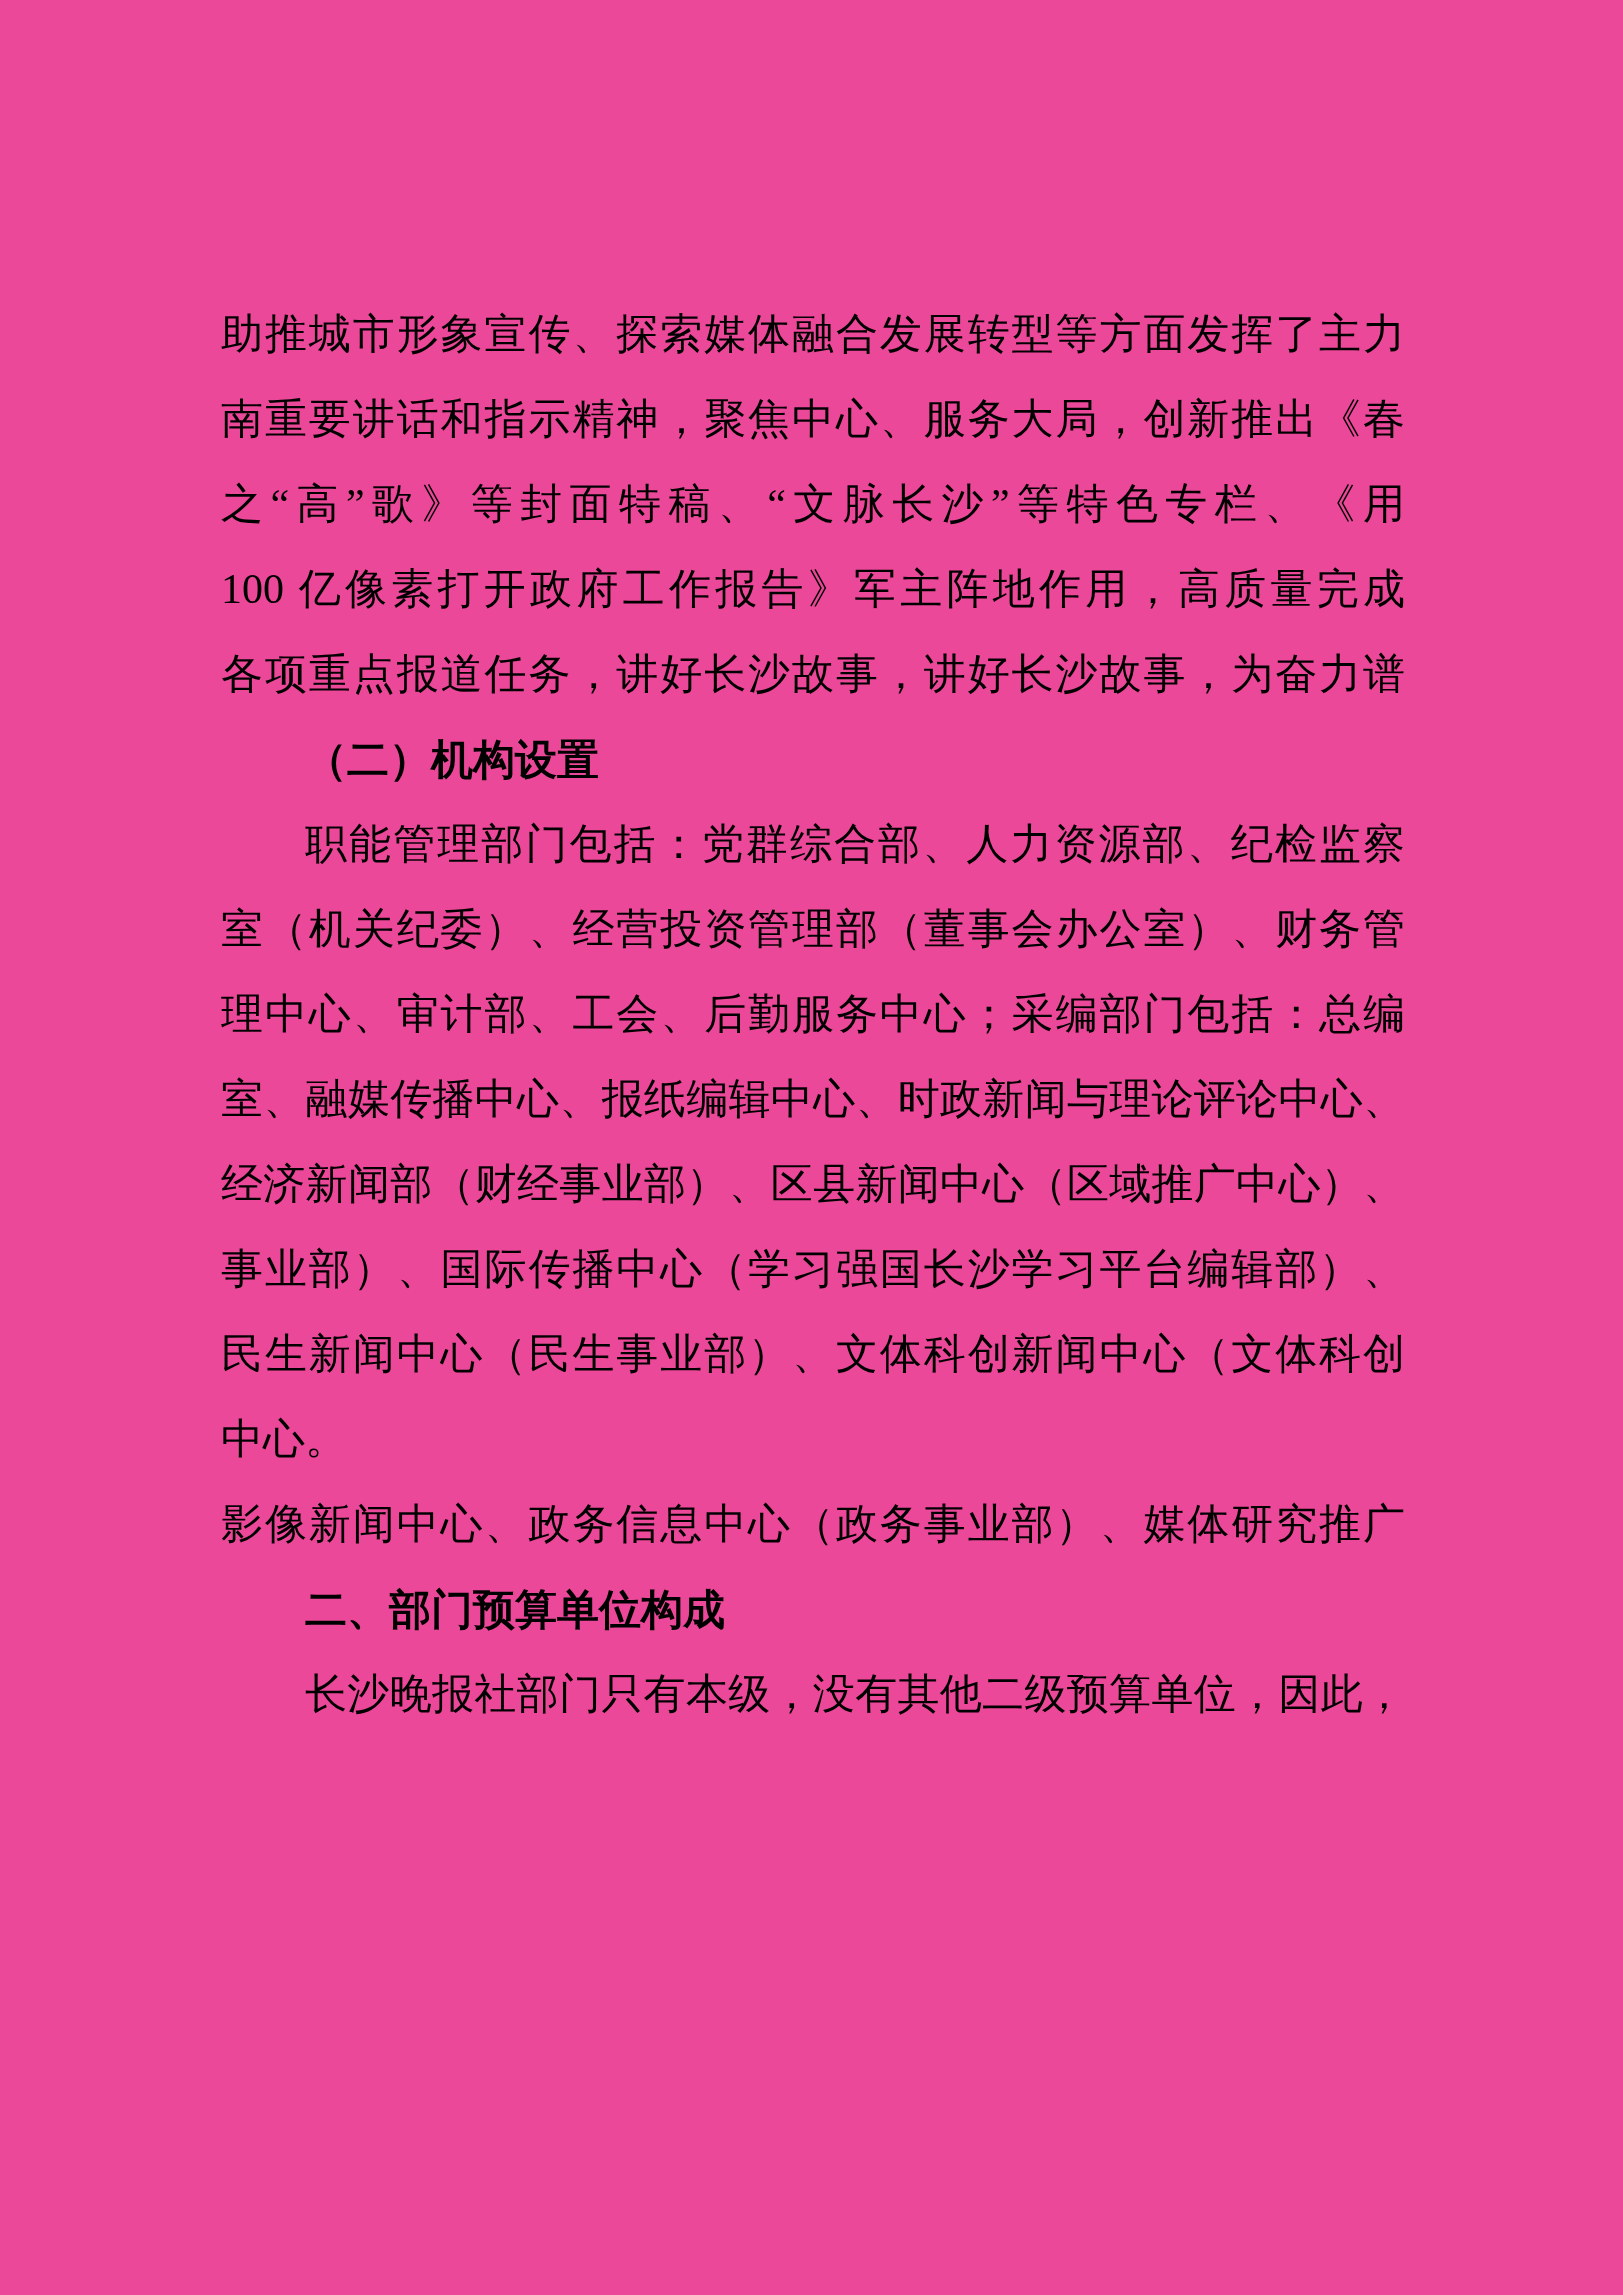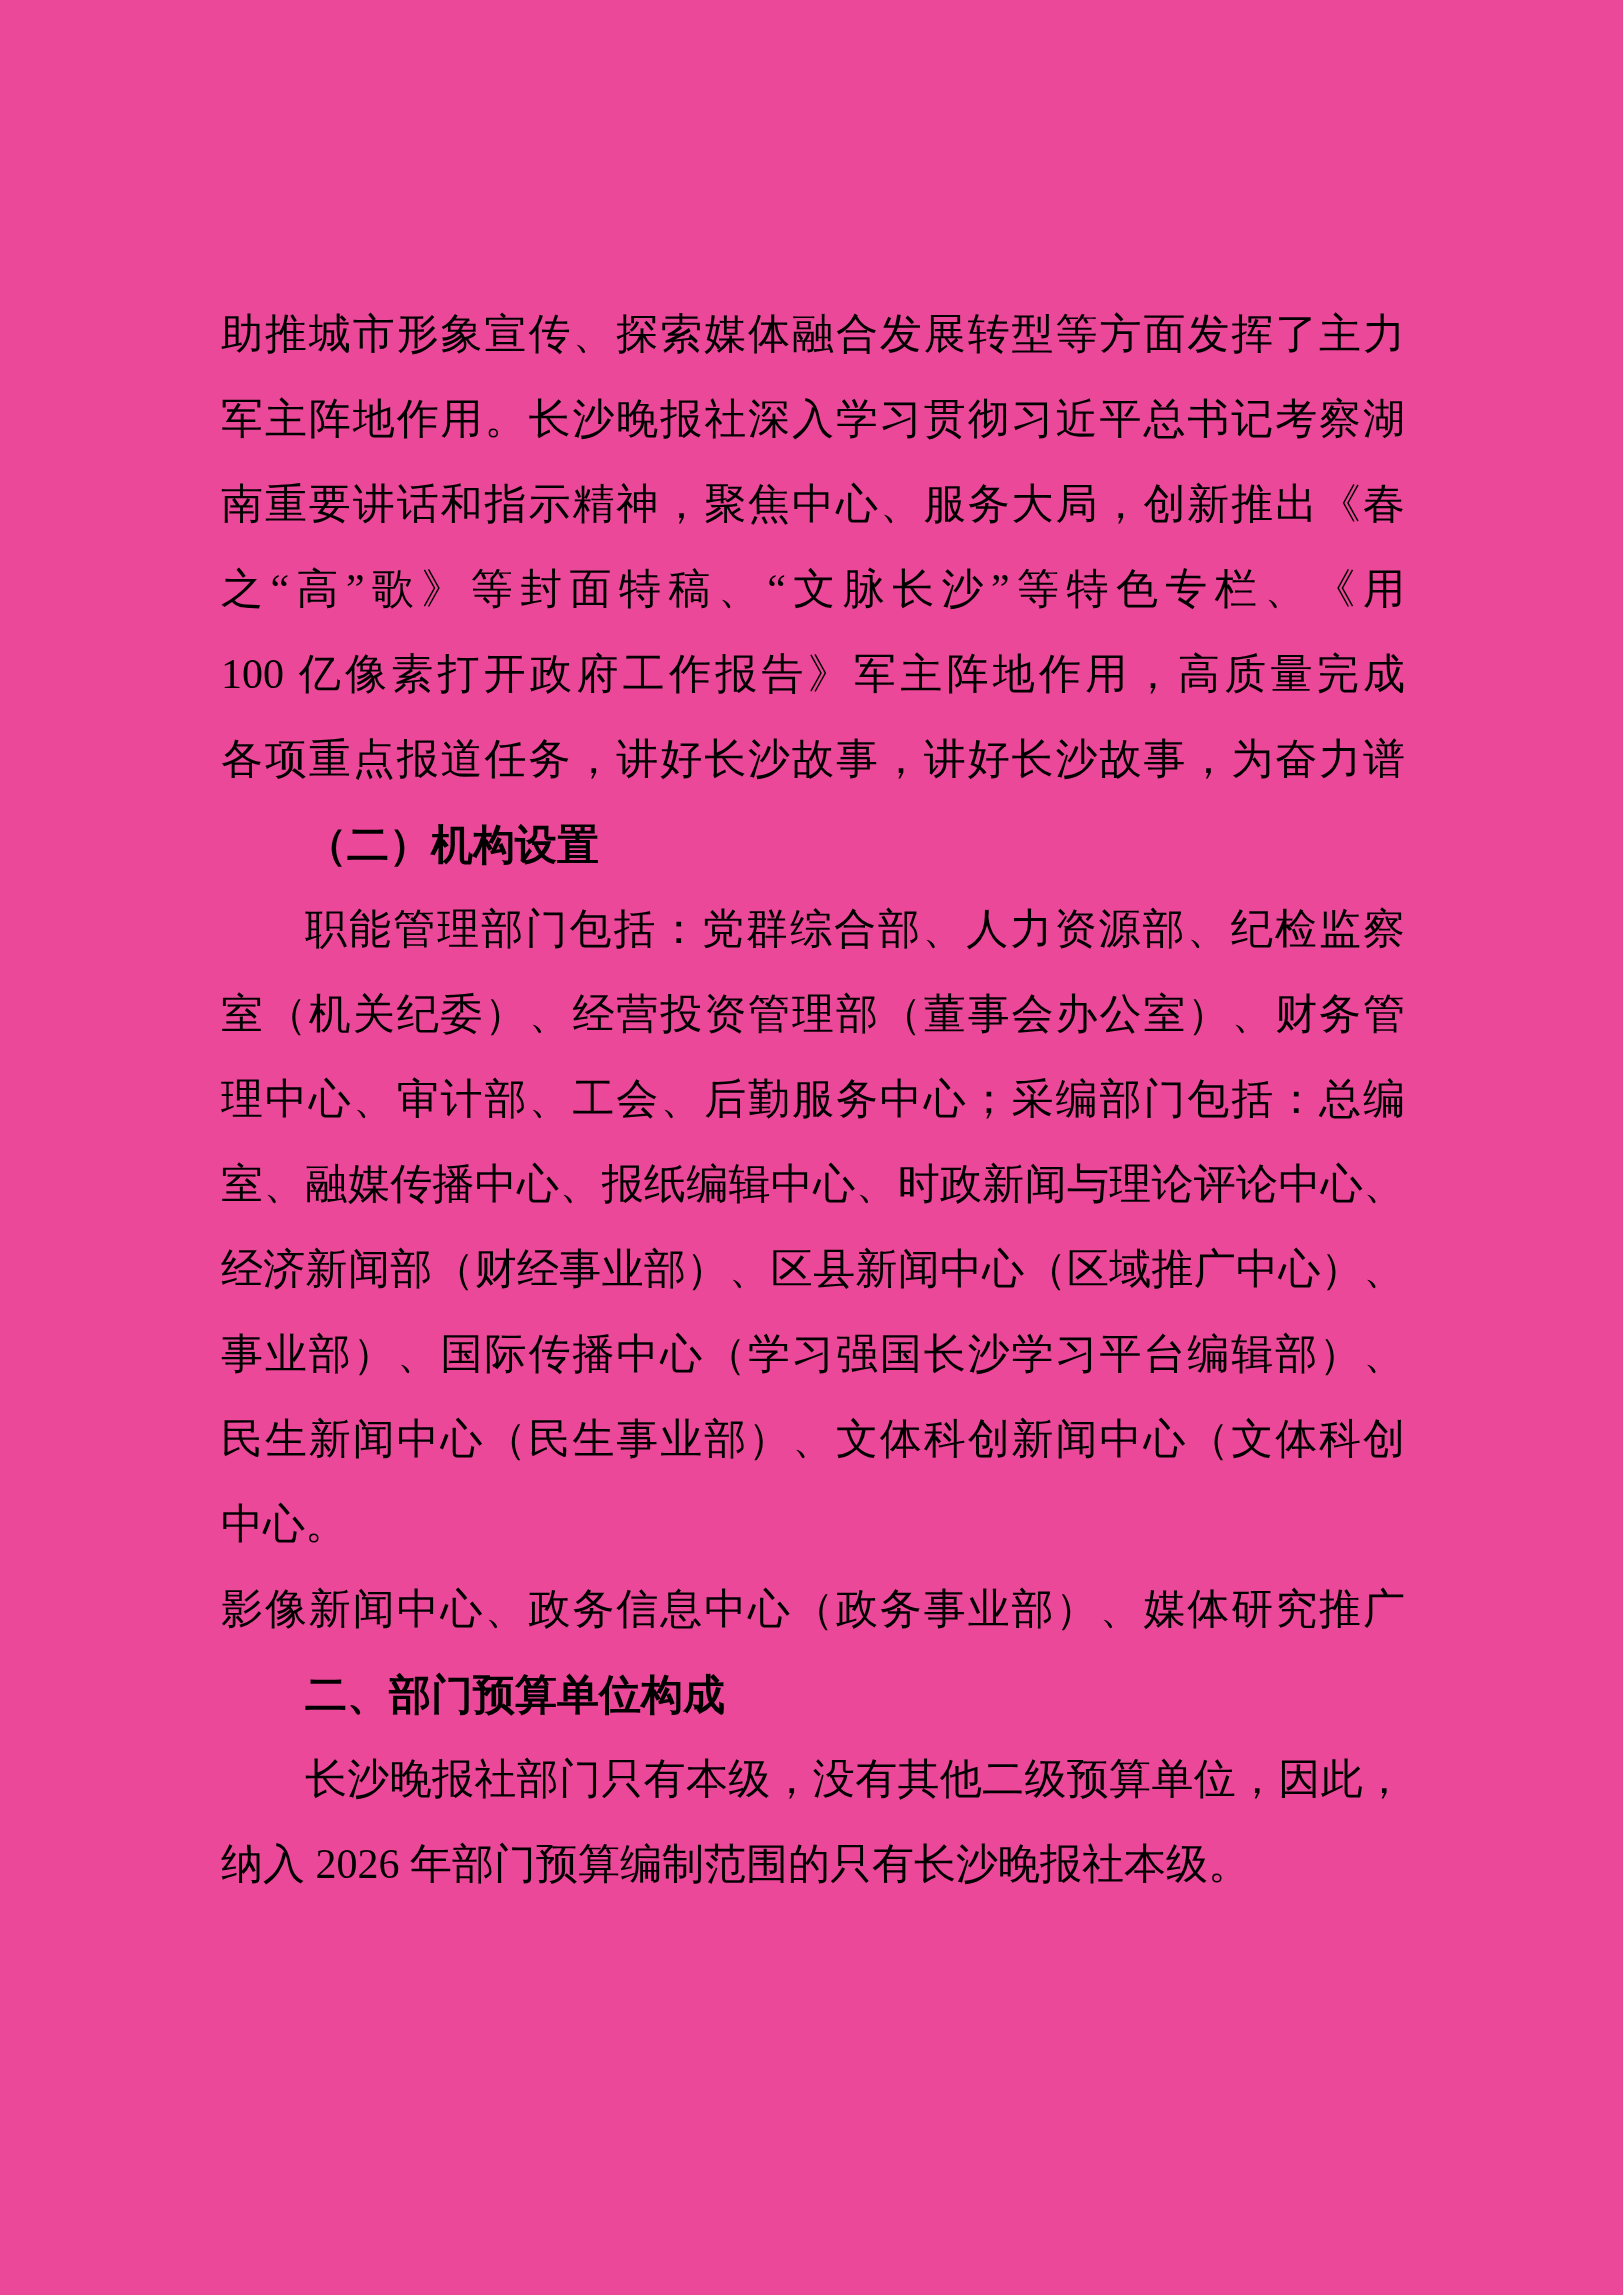--- a/index.html
+++ b/index.html
@@ -43,33 +43,31 @@
     text-align: right;
     text-align-last: left;
   }
 </style>
 </head>
 <body>
 
 <div class="page">
   <div class="content">
       <div class="line">助推城市形象宣传、探索媒体融合发展转型等方面发挥了主力</div>
-      <div class="line">军主阵地作用。长沙晚报社深入学习贯彻习近平总书记考察湖</div>
       <div class="line">南重要讲话和指示精神，聚焦中心、服务大局，创新推出《春</div>
       <div class="line">之“高”歌》等封面特稿、“文脉长沙”等特色专栏、《用</div>
       <div class="line">100 亿像素打开政府工作报告》军主阵地作用，高质量完成</div>
       <div class="line">各项重点报道任务，讲好长沙故事，讲好长沙故事，为奋力谱</div>
       <div class="line heading indent last">（二）机构设置</div>
       <div class="line indent">职能管理部门包括：党群综合部、人力资源部、纪检监察</div>
       <div class="line">室（机关纪委）、经营投资管理部（董事会办公室）、财务管</div>
       <div class="line">理中心、审计部、工会、后勤服务中心；采编部门包括：总编</div>
       <div class="line">室、融媒传播中心、报纸编辑中心、时政新闻与理论评论中心、</div>
       <div class="line">经济新闻部（财经事业部）、区县新闻中心（区域推广中心）、</div>
       <div class="line">事业部）、国际传播中心（学习强国长沙学习平台编辑部）、</div>
       <div class="line">民生新闻中心（民生事业部）、文体科创新闻中心（文体科创</div>
       <div class="line last">中心。</div>
       <div class="line">影像新闻中心、政务信息中心（政务事业部）、媒体研究推广</div>
       <div class="line heading indent last">二、部门预算单位构成</div>
       <div class="line indent">长沙晚报社部门只有本级，没有其他二级预算单位，因此，</div>
-      <div class="line last">纳入 2026 年部门预算编制范围的只有长沙晚报社本级。</div>
     </div>
 </div>
 
 
 </body></html>

